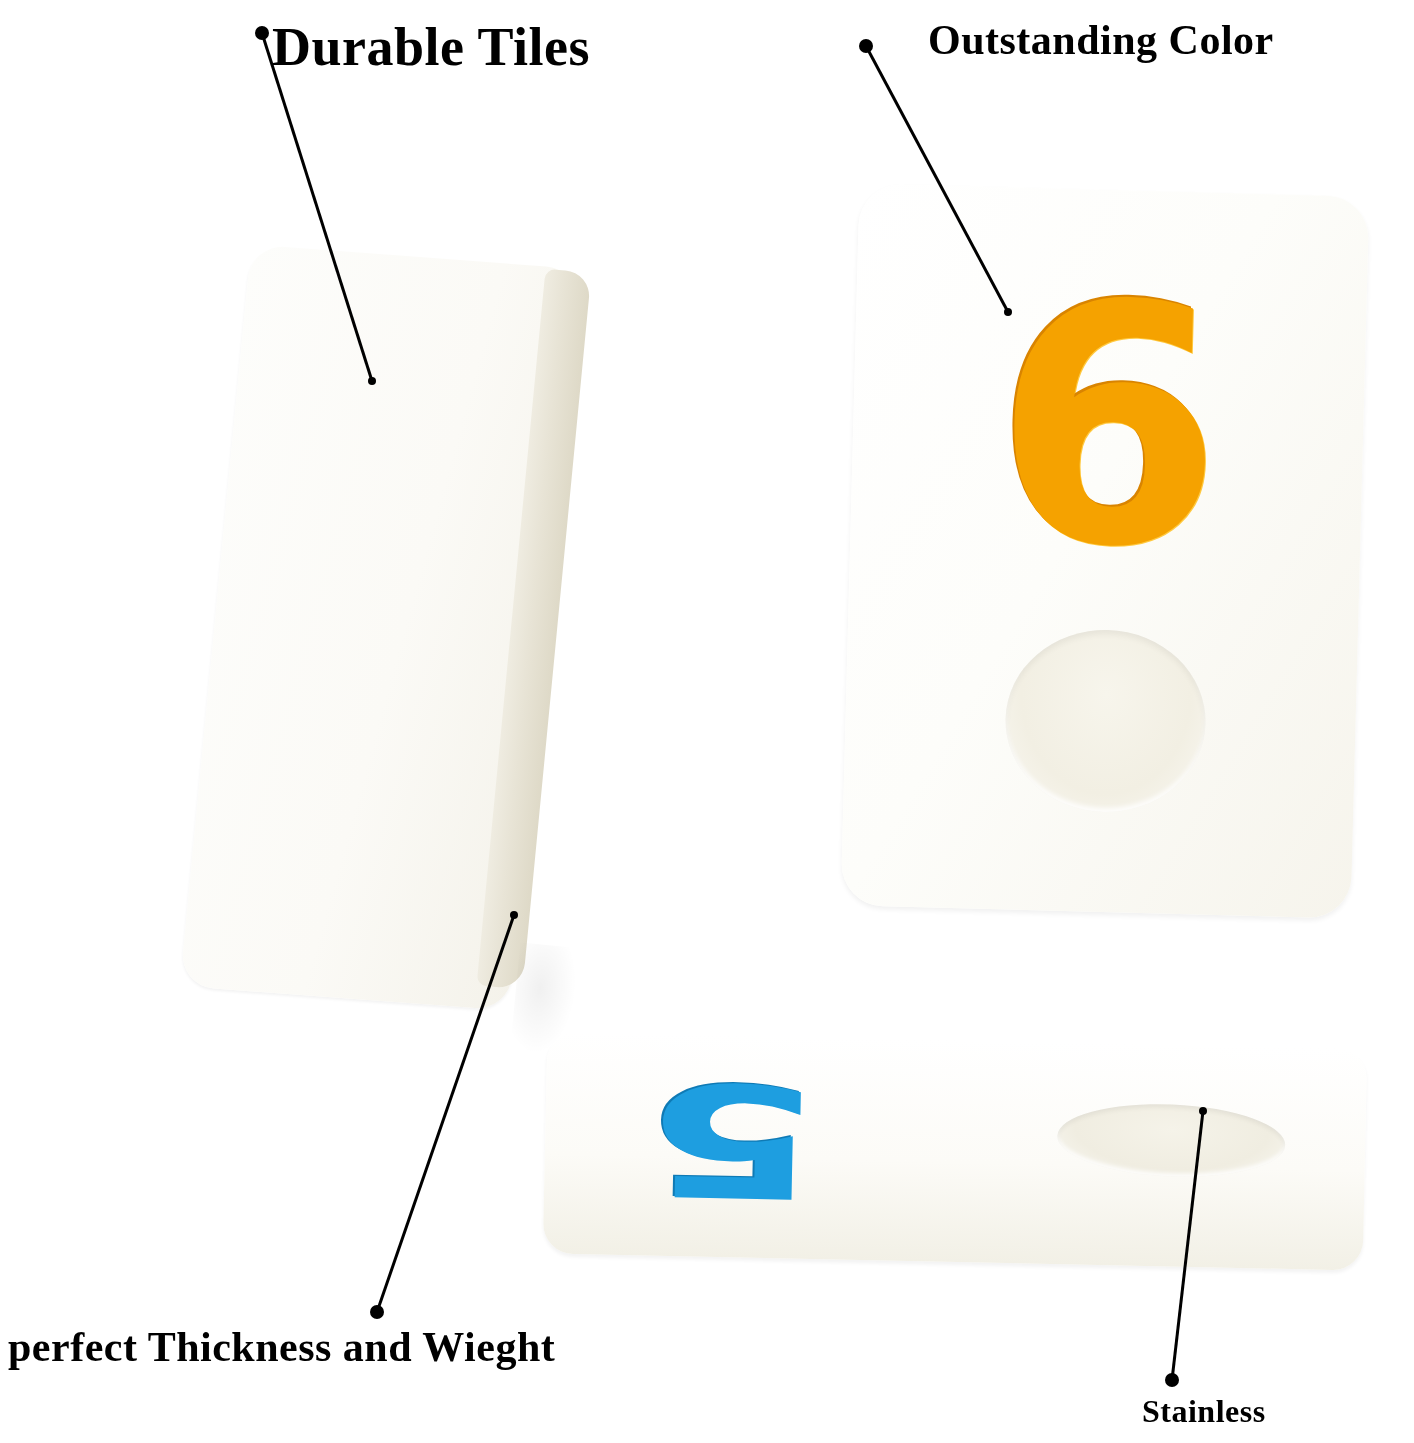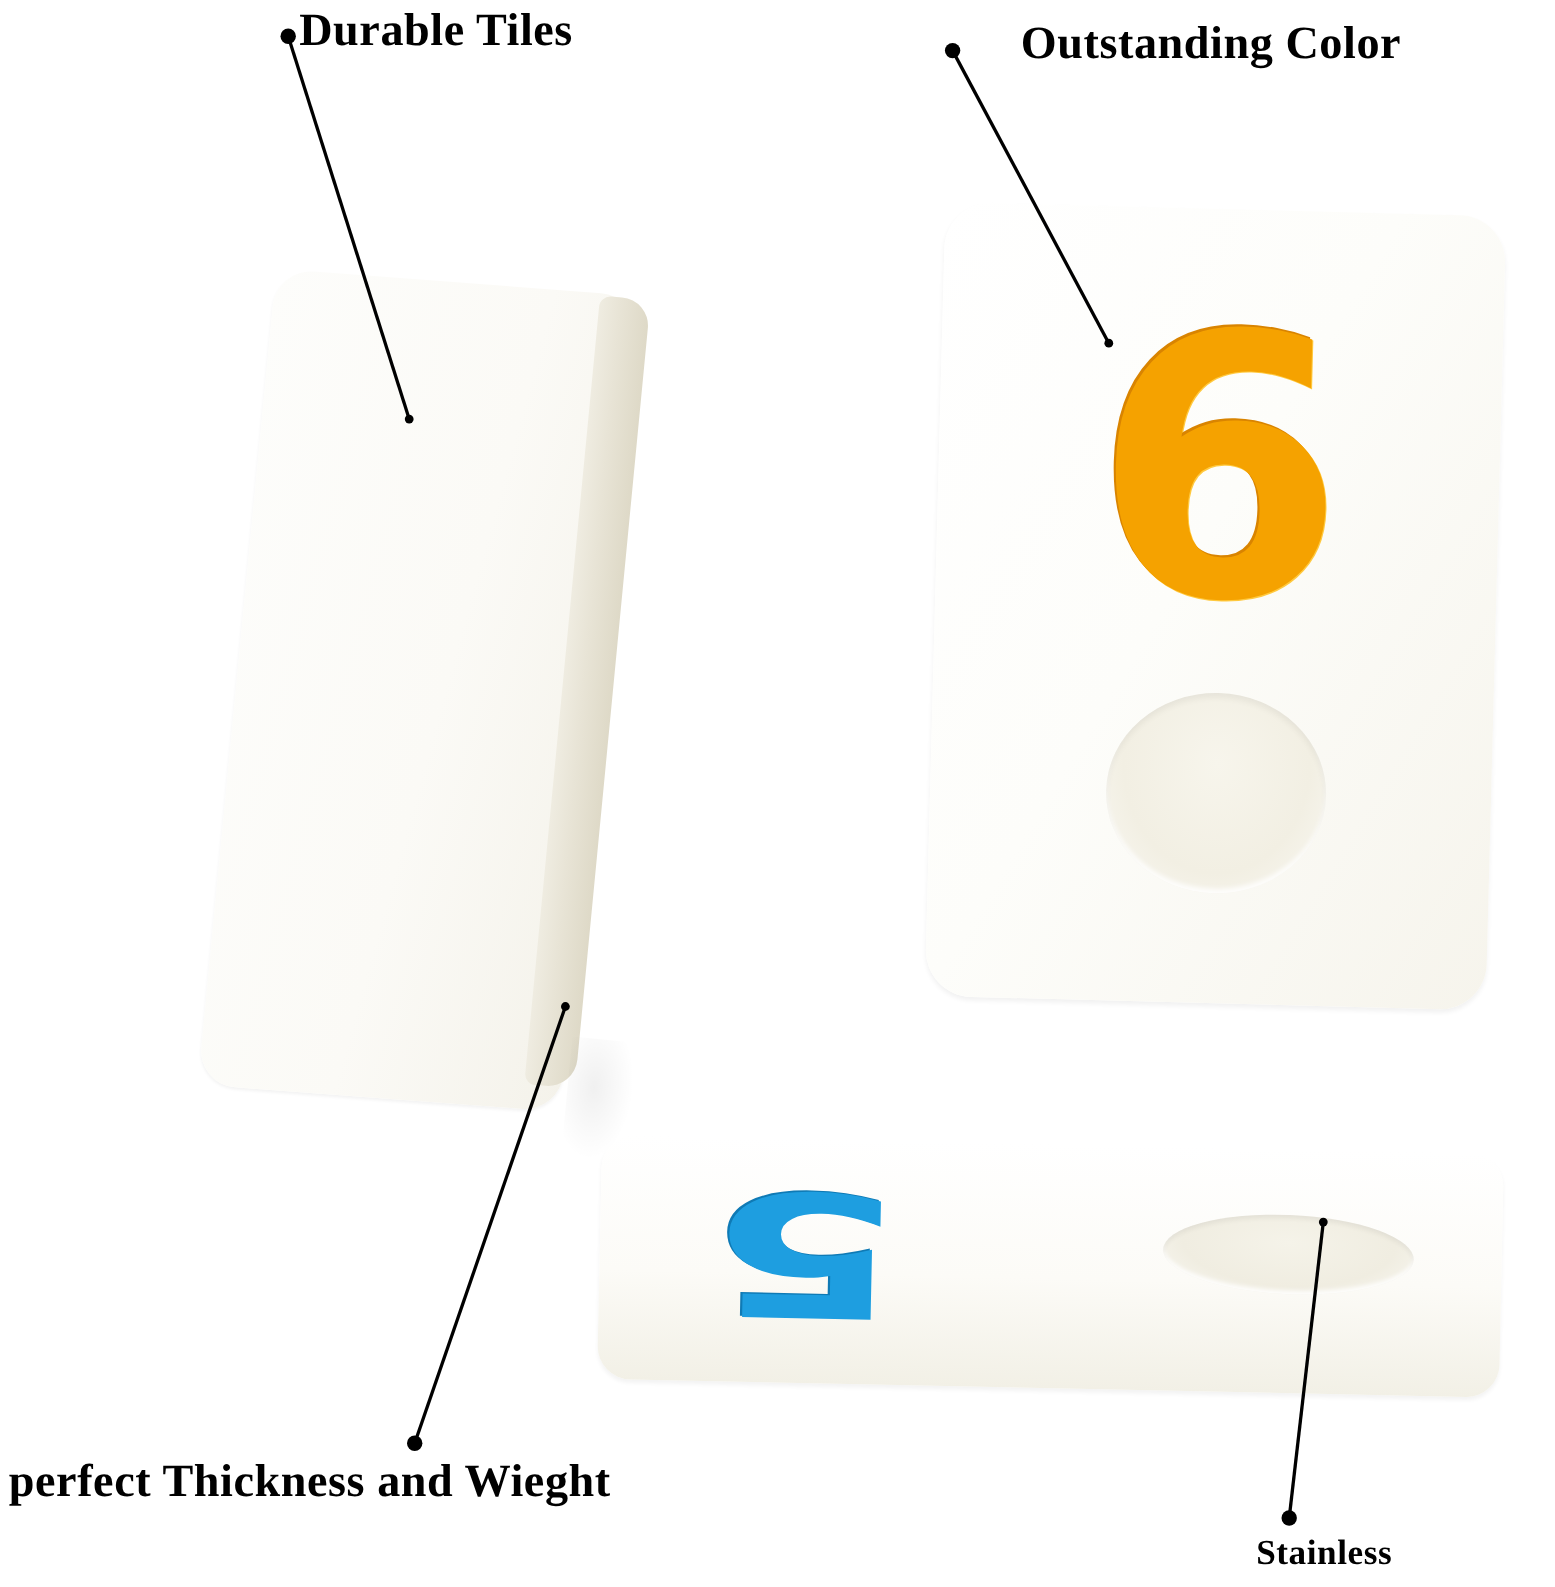--- a/index.html
+++ b/index.html
@@ -25,21 +25,21 @@
 
   
   .callout-label {
     position: absolute;
     font-family: "Liberation Serif", serif;
     font-weight: bold;
     color: #000000;
     white-space: nowrap;
     letter-spacing: 0.5px;
   }
-  #label-durable      { left: 272px;  top: 4px;    font-size: 42px; }
+  #label-durable      { left: 272px;  top: 16px;    font-size: 54px; }
   #label-color        { left: 928px;  top: 16px;   font-size: 42px; }
   #label-thickness    { left: 8px;    top: 1323px; font-size: 42px; }
   #label-stainless    { left: 1142px; top: 1393px; font-size: 32px; }
 
   
   #leaders {
     position: absolute;
     left: 0; top: 0;
     width: 1414px;
     height: 1443px;

